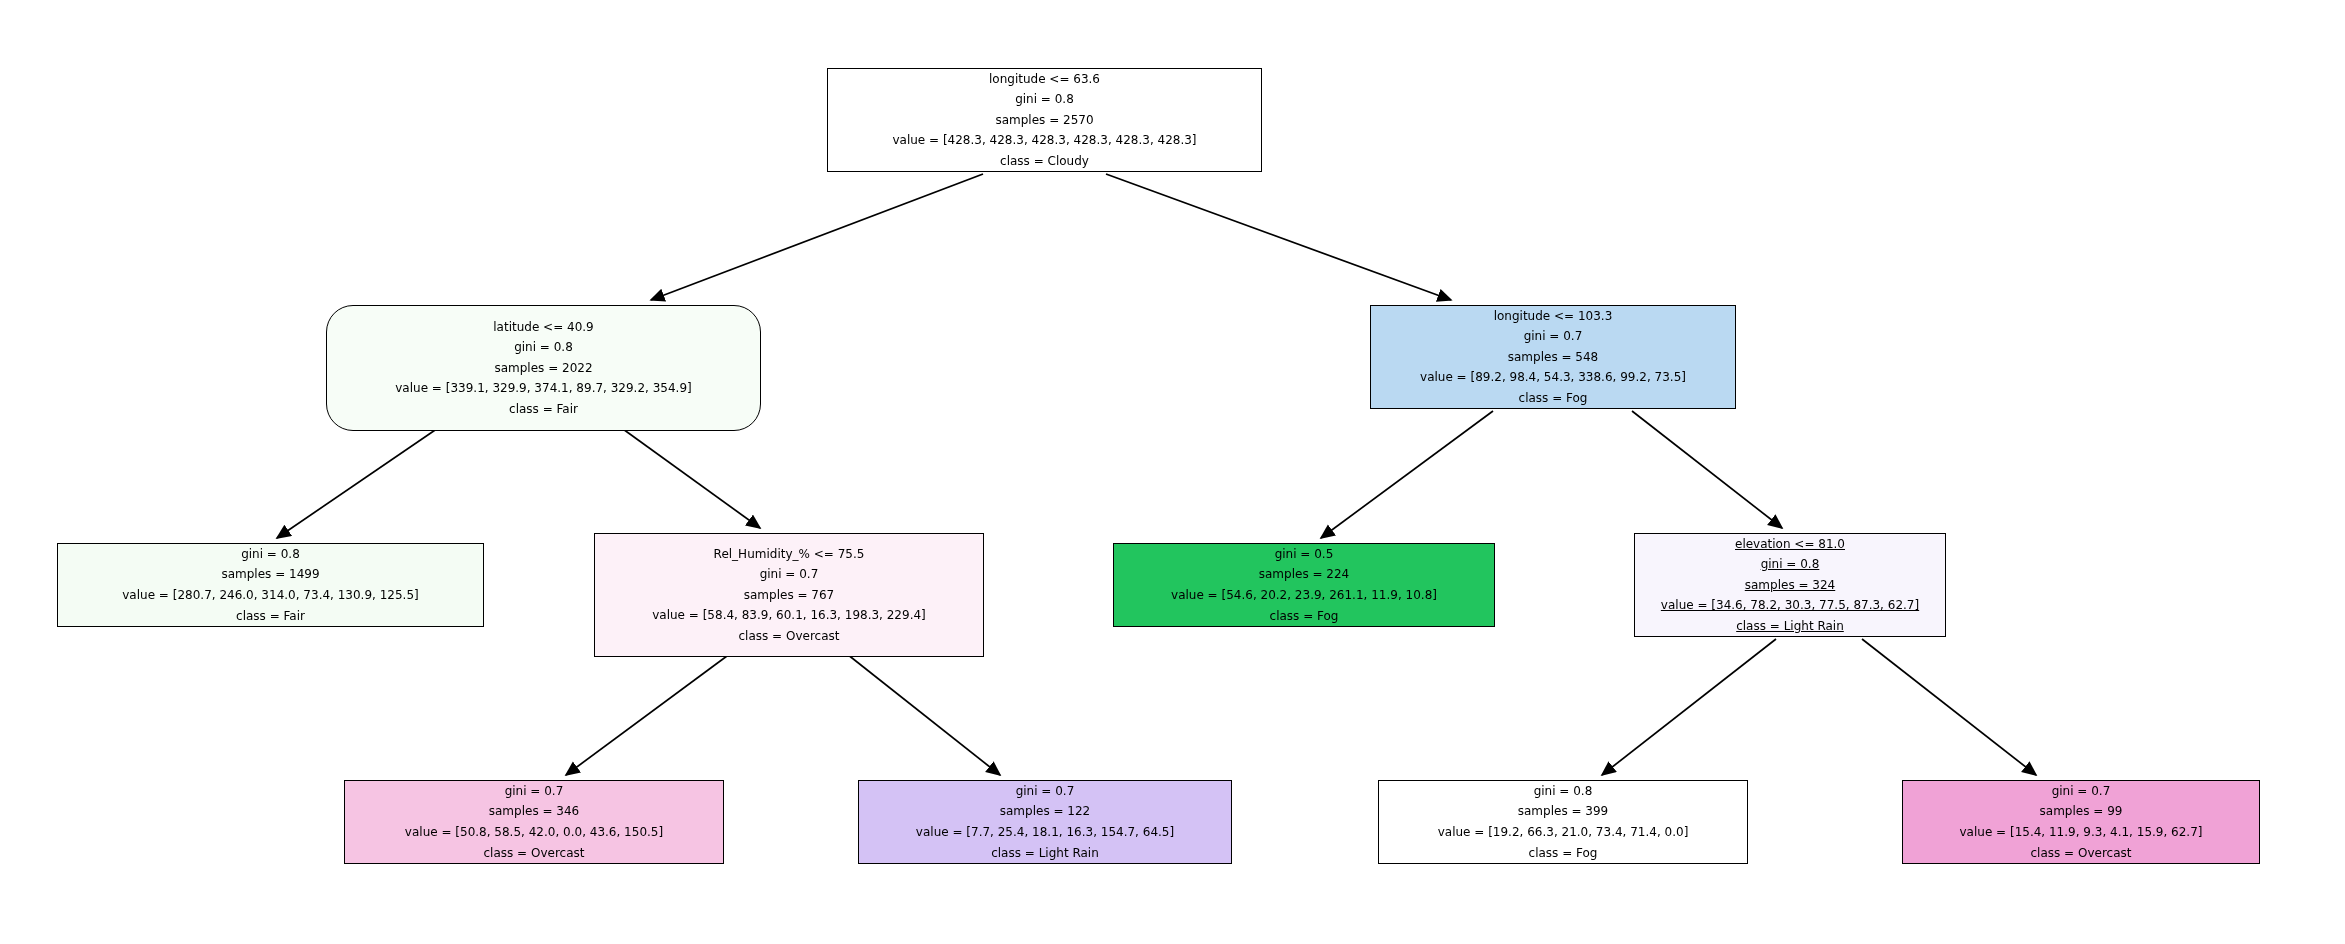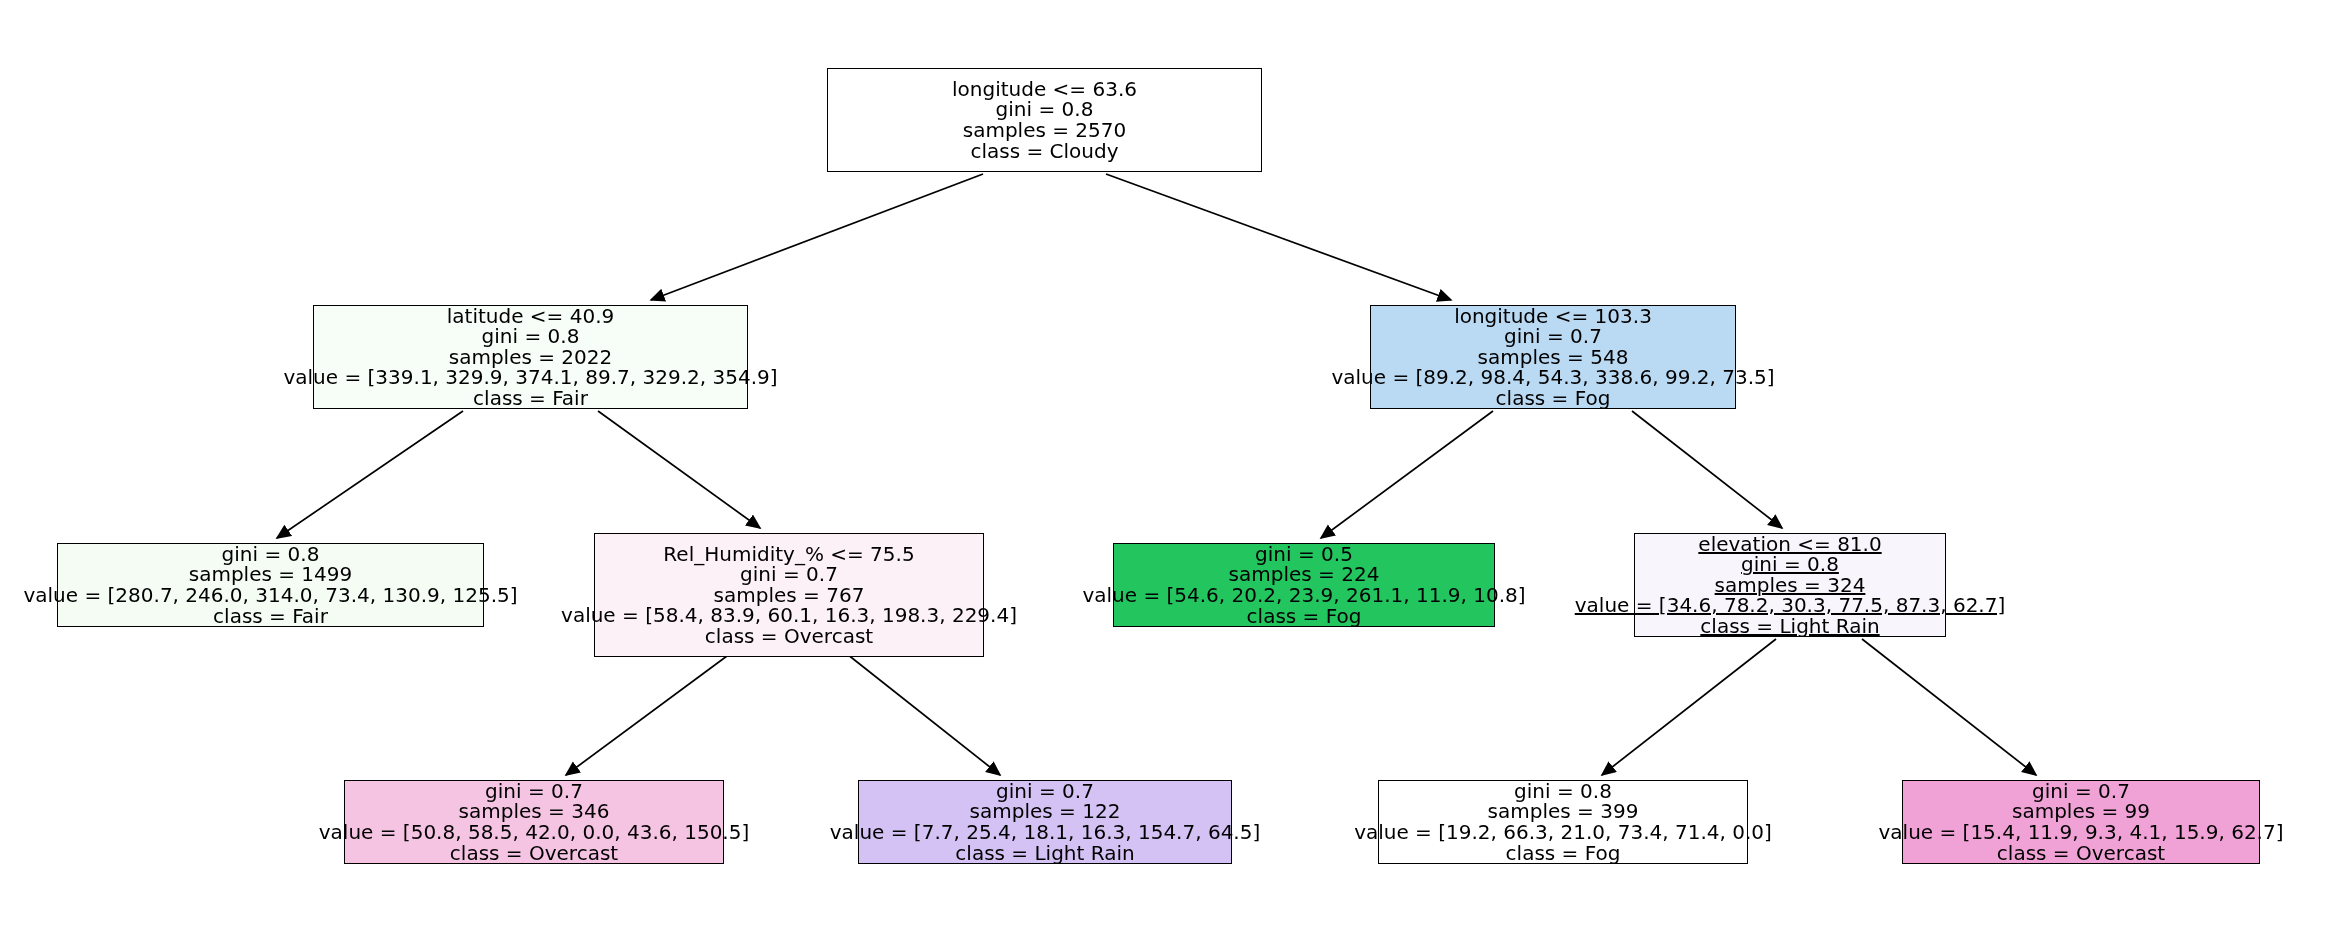--- a/index.html
+++ b/index.html
@@ -32,21 +32,21 @@
   .node {
     position: absolute;
     box-sizing: border-box;
     border: 1.6px solid #000000;
     background: #ffffff;
     display: flex;
     flex-direction: column;
     align-items: center;
     justify-content: center;
     text-align: center;
-    font-size: 20px;
+    font-size: 12px;
     line-height: 20.6px;
     color: #000000;
     white-space: nowrap;
     padding: 2px 6px;
   }
   .node .line {
     display: block;
   }
 </style>
 </head>
@@ -70,23 +70,24 @@
         <line x1="828" y1="639" x2="1000" y2="775" stroke="#000000" stroke-width="1.7" marker-end="url(#arrowhead)"></line>
         <line x1="1776" y1="639" x2="1602" y2="775" stroke="#000000" stroke-width="1.7" marker-end="url(#arrowhead)"></line>
         <line x1="1862" y1="639" x2="2036" y2="775" stroke="#000000" stroke-width="1.7" marker-end="url(#arrowhead)"></line>
       </g>
   </svg>
   <div id="nodes-group">
       <div class="node" style="left: 827px; top: 68px; width: 435px; height: 104px; background: rgb(255, 255, 255);">
         <span class="line">longitude &lt;= 63.6</span>
         <span class="line">gini = 0.8</span>
         <span class="line">samples = 2570</span>
+        <span class="line">value = [428.3, 428.3, 428.3, 428.3, 428.3, 428.3]</span>
         <span class="line">class = Cloudy</span>
       </div>
-      <div class="node" style="left: 313px; top: 305px; width: 435px; height: 104px; background: rgb(247, 253, 247);">
+      <div class="node" style="left: 326px; top: 305px; width: 435px; height: 126px; background: rgb(247, 253, 247); border-radius: 27px;">
         <span class="line">latitude &lt;= 40.9</span>
         <span class="line">gini = 0.8</span>
         <span class="line">samples = 2022</span>
         <span class="line">value = [339.1, 329.9, 374.1, 89.7, 329.2, 354.9]</span>
         <span class="line">class = Fair</span>
       </div>
       <div class="node" style="left: 1370px; top: 305px; width: 366px; height: 104px; background: rgb(186, 217, 242);">
         <span class="line">longitude &lt;= 103.3</span>
         <span class="line">gini = 0.7</span>
         <span class="line">samples = 548</span>

